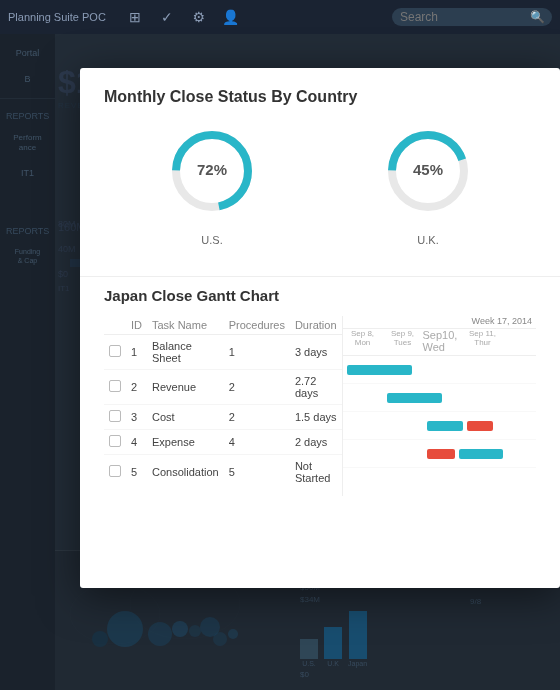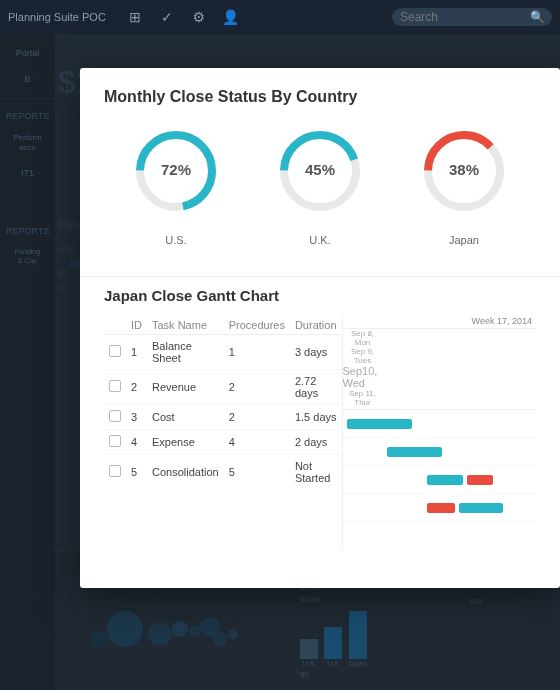--- a/index.html
+++ b/index.html
@@ -318,28 +318,20 @@
 
           <div class="donut-wrap">
             <svg width="90" height="90" viewBox="0 0 90 90">
               <circle cx="45" cy="45" r="36" fill="none" stroke="#e8e8e8" stroke-width="8"></circle>
               <circle cx="45" cy="45" r="36" fill="none" stroke="#29b6c8" stroke-width="8" stroke-dasharray="101 125" stroke-dashoffset="56" transform="rotate(-90 45 45)"></circle>
               <text x="45" y="49" text-anchor="middle" class="donut-text" font-size="15" font-weight="700" fill="#555">45%</text>
             </svg>
             <span class="donut-label">U.K.</span>
           </div>
 
-          <div class="donut-wrap">
-            <svg width="90" height="90" viewBox="0 0 90 90">
-              <circle cx="45" cy="45" r="36" fill="none" stroke="#e8e8e8" stroke-width="8"></circle>
-              <circle cx="45" cy="45" r="36" fill="none" stroke="#e74c3c" stroke-width="8" stroke-dasharray="86 140" stroke-dashoffset="56" transform="rotate(-90 45 45)"></circle>
-              <text x="45" y="49" text-anchor="middle" class="donut-text" font-size="15" font-weight="700" fill="#555">38%</text>
-            </svg>
-            <span class="donut-label">Japan</span>
-          </div>
         </div>
       </div>
 
       <div class="gantt-section">
         <div class="gantt-title">Japan Close Gantt Chart</div>
         <div style="display:flex;width:100%;">
 
           <div style="flex:0 0 220px;">
             <table class="gantt-table" style="width:220px;">
               <thead>
@@ -390,21 +382,21 @@
               </tbody>
             </table>
           </div>
 
           <div style="flex:1;overflow:hidden;border-left:1px solid #eee;">
 
             <div style="padding:0 4px 2px;text-align:right;font-size:9px;color:#888;border-bottom:1px solid #eee;">
               <span>Week 17, 2014</span>
             </div>
 
-            <div style="display:flex;border-bottom:1px solid #eee;padding-bottom:2px;flex-direction:column;">
+            <div style="display:flex;border-bottom:1px solid #eee;padding-bottom:2px;">
               <div style="width:40px;font-size:8px;color:#aaa;text-align:center;">Sep 8, Mon</div>
               <div style="width:40px;font-size:8px;color:#aaa;text-align:center;">Sep 9, Tues</div>
               <div style="width:40px;font-size:11px;color:#aaa;text-align:left;">Sep10, Wed</div>
               <div style="width:40px;font-size:8px;color:#aaa;text-align:center;">Sep 11, Thur</div>
             </div>
 
             <div style="position:relative;height:28px;border-bottom:1px solid #f8f8f8;">
               <div style="position:absolute;left:4px;top:9px;width:65px;height:10px;background:#29b6c8;border-radius:2px;"></div>
             </div>
             <div style="position:relative;height:28px;border-bottom:1px solid #f8f8f8;">

